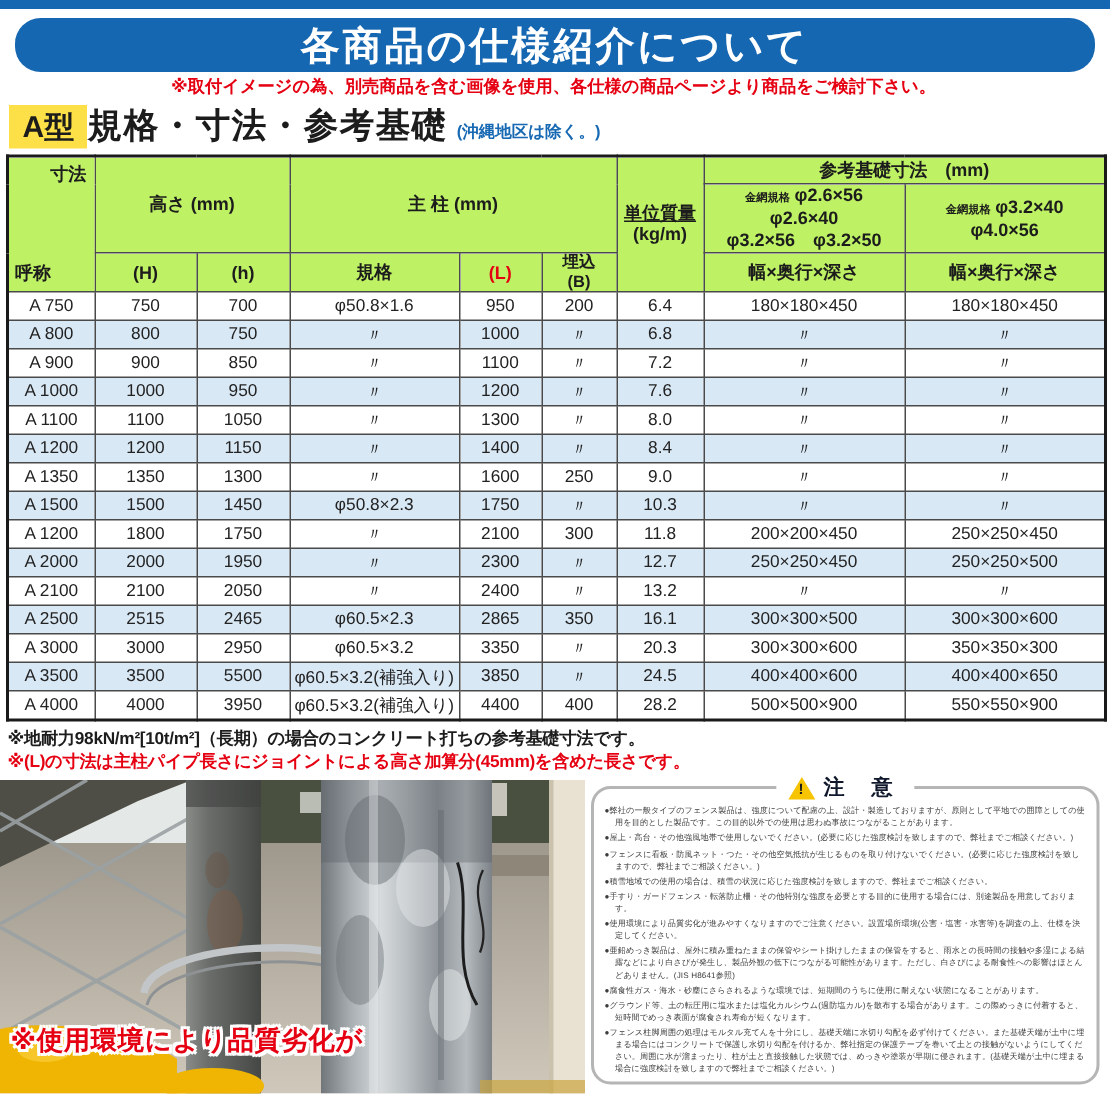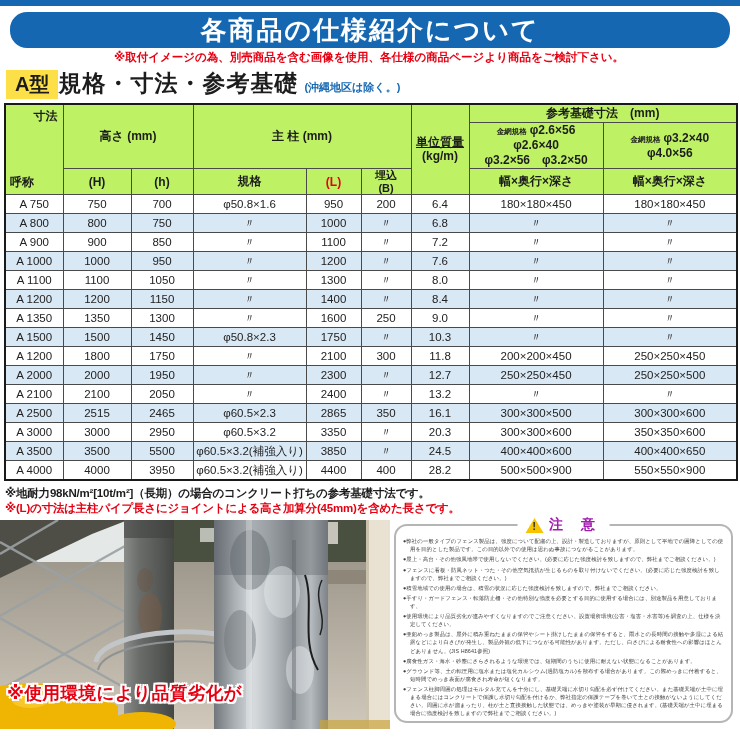--- a/index.html
+++ b/index.html
@@ -39,21 +39,21 @@
   .photo-wrap { position:relative; width:390px; height:209px; }
   .photo-caption { position:absolute; left:7px; color:#e50012; font-weight:bold; font-size:17.5px;
     letter-spacing:0.5px; white-space:nowrap;
     text-shadow:-2px -2px 0 #fff,2px -2px 0 #fff,-2px 2px 0 #fff,2px 2px 0 #fff,0 -2px 0 #fff,0 2px 0 #fff,-2px 0 0 #fff,2px 0 0 #fff; }
   .cap1 { top:161px; }
 
   .caution-box { position:relative; margin:4px 3px 0 4px; width:339px; height:199px;
     border:2px solid #b5b5b5; border-radius:13px; padding:11px 7px 4px 7px; background:#fff; }
   .caution-title { position:absolute; top:-10px; left:50%; transform:translateX(-50%);
     background:#fff; padding:0 8px; display:flex; align-items:center; white-space:nowrap; }
-  .caution-title-text { font-size:14px; font-weight:bold; letter-spacing:7px; color:#a21caf; }
+  .caution-title-text { font-size:14px; font-weight:bold; letter-spacing:7px; color:#0f172a; }
   .warn-tri { position:relative; width:0; height:0; margin-right:6px;
     border-left:9px solid transparent; border-right:9px solid transparent; border-bottom:15px solid #f6c400; }
   .warn-mark { position:absolute; left:-3px; top:3px; width:6px; font-size:10px; font-weight:bold; color:#1a1a1a; text-align:center; }
   .c-item { font-size:5.4px; line-height:1.5; color:#3c3c3c; margin-bottom:2px;
     padding-left:7px; text-indent:-7px; letter-spacing:0.1px; }
 </style>
 </head>
 <body>
 
 <div class="top-strip"></div>
@@ -253,21 +253,21 @@
       </tr>
       <tr>
         <td>A 3000</td>
         <td>3000</td>
         <td>2950</td>
         <td>φ60.5×3.2</td>
         <td>3350</td>
         <td>〃</td>
         <td>20.3</td>
         <td>300×300×600</td>
-        <td>350×350×600</td>
+        <td>350×350×300</td>
       </tr>
       <tr class="alt">
         <td>A 3500</td>
         <td>3500</td>
         <td>5500</td>
         <td>φ60.5×3.2(補強入り)</td>
         <td>3850</td>
         <td>〃</td>
         <td>24.5</td>
         <td>400×400×600</td>

